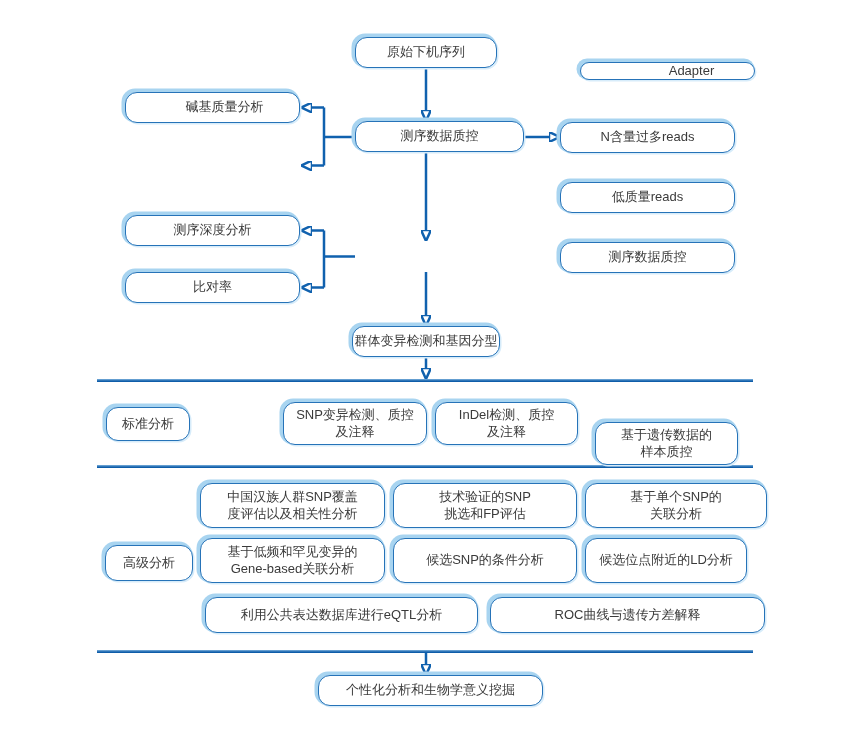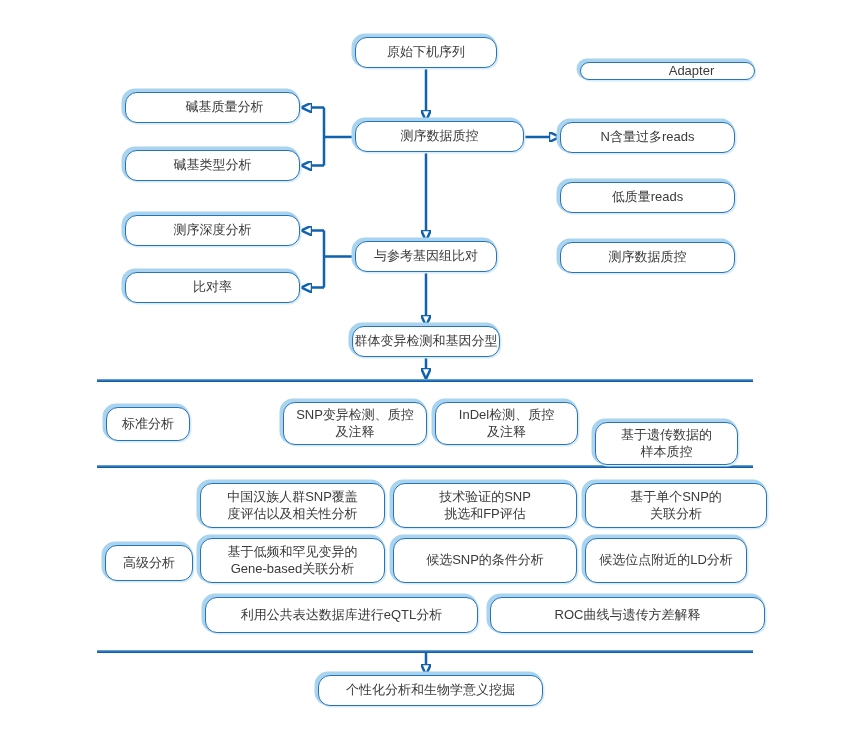--- a/index.html
+++ b/index.html
@@ -42,25 +42,23 @@
     <path d="M355,256.5 L324,256.5 M324,230.5 L324,287.5"></path>
     <path d="M324,230.5 L311,230.5" marker-end="url(#ah)"></path>
     <path d="M324,287.5 L311,287.5" marker-end="url(#ah)"></path>
     <path d="M426,272 L426,316" marker-end="url(#ah)"></path>
     <path d="M426,357 L426,369" marker-end="url(#ah)"></path>
     <path d="M426,653 L426,665" marker-end="url(#ah)"></path>
   </svg>
 
   <div class="node" style="left:355px;top:37px;width:142px;height:31px;">原始下机序列</div>
   <div class="node" style="left:355px;top:121px;width:169px;height:31px;">测序数据质控</div>
-  <div class="node" style="left:355px;top:241px;width:142px;height:31px;">与参考基因组比对</div>
   <div class="node" style="left:352px;top:326px;width:148px;height:31px;">群体变异检测和基因分型</div>
 
   <div class="node" style="left:125px;top:92px;width:175px;height:31px;padding-left:24px;">碱基质量分析</div>
-  <div class="node" style="left:125px;top:150px;width:175px;height:31px;">碱基类型分析</div>
   <div class="node" style="left:125px;top:215px;width:175px;height:31px;">测序深度分析</div>
   <div class="node" style="left:125px;top:272px;width:175px;height:31px;">比对率</div>
 
   <div class="node" style="left:580px;top:62px;width:175px;height:18px;padding-left:48px;">Adapter</div>
   <div class="node" style="left:560px;top:122px;width:175px;height:31px;">N含量过多reads</div>
   <div class="node" style="left:560px;top:182px;width:175px;height:31px;">低质量reads</div>
   <div class="node" style="left:560px;top:242px;width:175px;height:31px;">测序数据质控</div>
 
   <div class="divider" style="left:97px;top:379px;width:656px;"></div>
   <div class="divider" style="left:97px;top:465px;width:656px;"></div>

